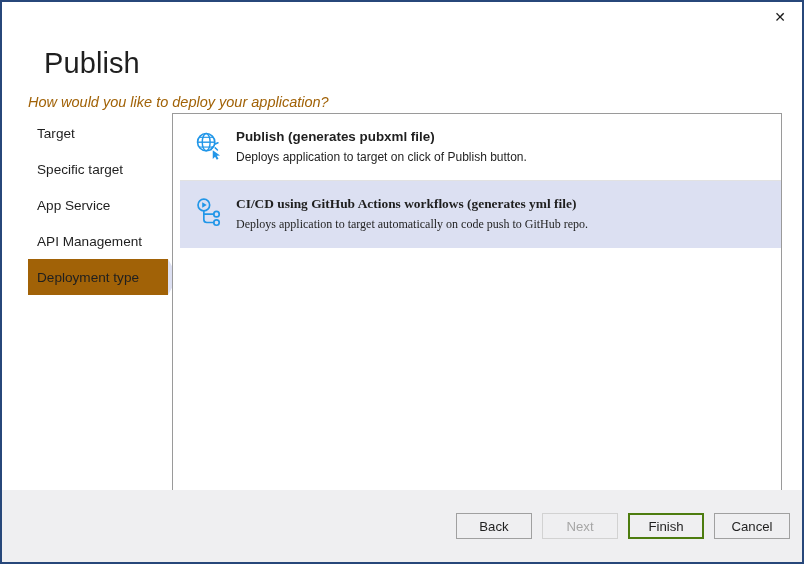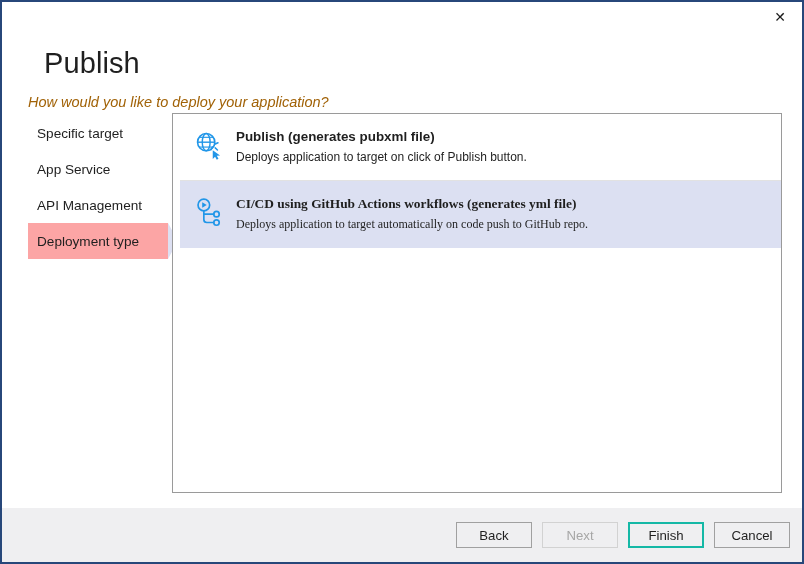--- a/index.html
+++ b/index.html
@@ -91,21 +91,21 @@
     box-sizing: border-box;
     cursor: pointer;
     background: transparent;
   }
   .nav-item .nav-label {
     font-size: 13.6px;
     color: #1f1f1f;
     white-space: nowrap;
   }
   .nav-item.selected {
-    background: #fca5a5;
+    background: #a16207;
   }
   .nav-item.selected .nav-arrow {
     position: absolute;
     left: 100%;
     top: 0;
     width: 0;
     height: 0;
     border-top: 18px solid transparent;
     border-bottom: 18px solid transparent;
     border-left: 10px solid #dde0f2;
@@ -166,21 +166,21 @@
     line-height: 1.4;
     margin-top: 3px;
   }
 
   
   #footer {
     position: absolute;
     left: 0;
     bottom: 0;
     width: 800px;
-    height: 54px;
+    height: 72px;
     background: #efeff1;
     display: flex;
     align-items: center;
     justify-content: flex-end;
     padding-right: 12px;
     box-sizing: border-box;
   }
   .dlg-button {
     width: 76px;
     height: 26px;
@@ -196,41 +196,44 @@
     justify-content: center;
     cursor: pointer;
     padding: 0;
   }
   .dlg-button.disabled {
     color: #a6a6a6;
     border-color: #d2d2d2;
     cursor: default;
   }
   .dlg-button.focused {
-    border: 2px solid #14b8a6;
+    border: 2px solid #4d7c0f;
     background: #efeff1;
   }
 </style>
 </head>
 <body>
 
 <div id="dialog">
 
   <div id="titlebar">
     <button id="close-button">
       <span class="glyph">✕</span>
     </button>
   </div>
 
   <div id="header">
     <div id="page-title">Publish</div>
     <div id="page-subtitle">How would you like to deploy your application?</div>
   </div>
 
   <div id="sidebar">
+    <div class="nav-item">
+      <span class="nav-label">Target</span>
+    </div>
     <div class="nav-item">
       <span class="nav-label">Specific target</span>
     </div>
     <div class="nav-item">
       <span class="nav-label">App Service</span>
     </div>
     <div class="nav-item">
       <span class="nav-label">API Management</span>
     </div>
     <div class="nav-item selected">

